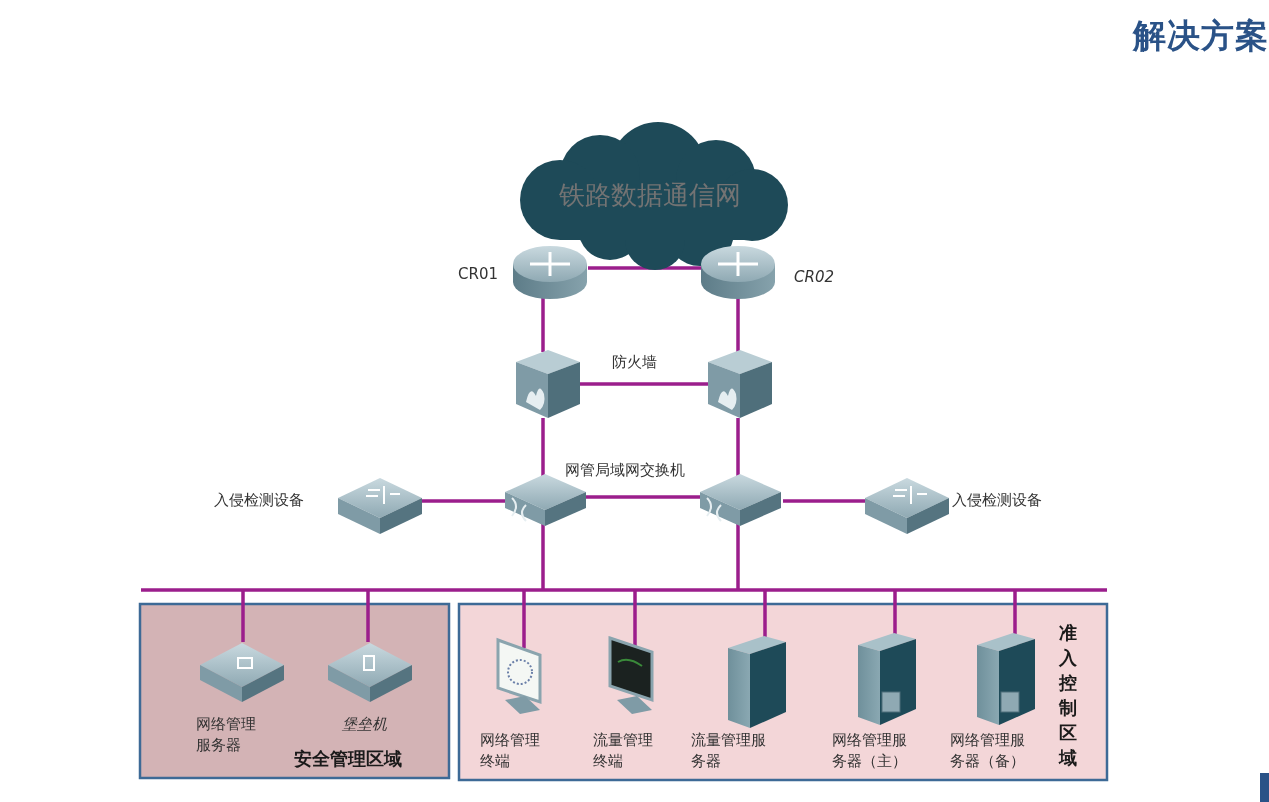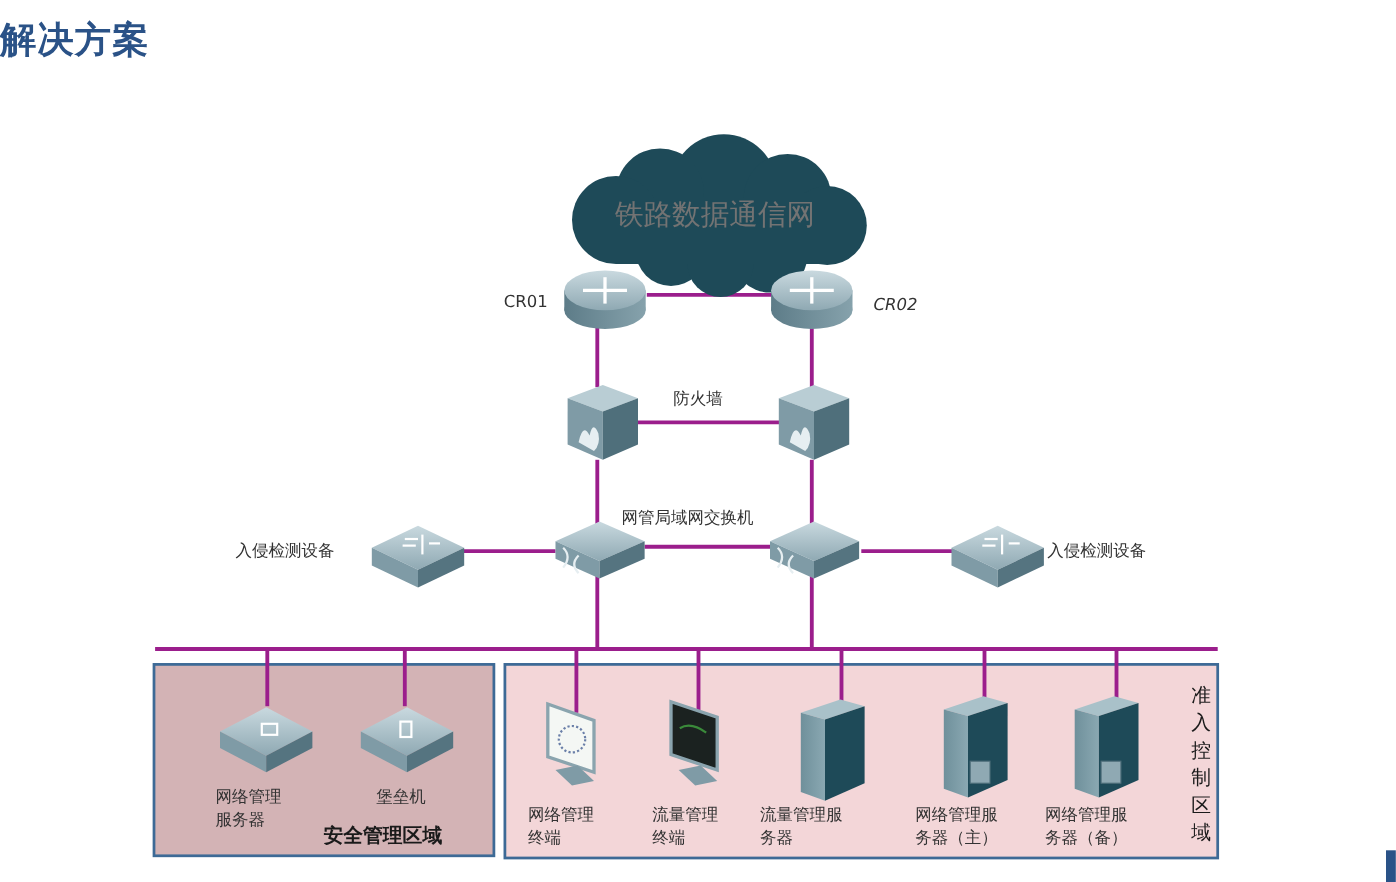--- a/index.html
+++ b/index.html
@@ -1,23 +1,23 @@
 <!DOCTYPE html>
 <html><head>
 <meta charset="utf-8">
 <style>
   html,body{margin:0;padding:0;background:#ffffff;}
   body{width:1269px;height:802px;position:relative;overflow:hidden;font-family:"DejaVu Sans","Liberation Sans",sans-serif;}
-  .title{position:absolute;left:0;top:14px;width:1269px;text-align:left;font-size:33px;font-weight:bold;color:#2a5287;letter-spacing:1px;}
+  .title{position:absolute;left:0;top:14px;width:1269px;text-align:right;font-size:33px;font-weight:bold;color:#2a5287;letter-spacing:1px;}
   svg#diagram{position:absolute;left:0;top:0;}
   .lbl{position:absolute;font-size:15px;color:#333;white-space:nowrap;}
   .lbl-ml{line-height:21px;white-space:pre-line;}
   .cloud-text{position:absolute;left:530px;top:178px;width:240px;text-align:center;font-size:26px;color:#737373;}
   .zone-title{position:absolute;font-size:18px;font-weight:bold;color:#1a1a1a;}
-  .vert{position:absolute;left:1080px;top:620px;width:24px;font-size:18px;font-weight:normal;color:#1a1a1a;line-height:25px;text-align:center;word-break:break-all;}
+  .vert{position:absolute;left:1056px;top:620px;width:24px;font-size:18px;font-weight:bold;color:#1a1a1a;line-height:25px;text-align:center;word-break:break-all;}
   .corner-bar{position:absolute;left:1260px;top:773px;width:9px;height:29px;background:#2a5287;}
 </style>
 </head>
 <body>
 
 <div class="title">解决方案</div>
 
 <svg id="diagram" width="1269" height="802" viewBox="0 0 1269 802">
   <defs>
     <linearGradient id="devTop" x1="0" y1="0" x2="0" y2="1">
@@ -186,21 +186,21 @@
 
 <div class="lbl" style="left:458px;top:265px;">CR01</div>
 <div class="lbl" style="left:794px;top:268px;font-style:italic;">CR02</div>
 <div class="lbl" style="left:612px;top:353px;">防火墙</div>
 <div class="lbl" style="left:565px;top:461px;">网管局域网交换机</div>
 <div class="lbl" style="left:214px;top:491px;">入侵检测设备</div>
 <div class="lbl" style="left:952px;top:491px;">入侵检测设备</div>
 
 <div class="lbl lbl-ml" style="left:196px;top:714px;">网络管理
 服务器</div>
-<div class="lbl lbl-ml" style="left:342px;top:714px;">堡垒机</div>
+<div class="lbl lbl-ml" style="left:342px;top:714px;font-style:italic;">堡垒机</div>
 <div class="zone-title" style="left:294px;top:747px;">安全管理区域</div>
 
 <div class="lbl lbl-ml" style="left:480px;top:730px;">网络管理
 终端</div>
 <div class="lbl lbl-ml" style="left:593px;top:730px;">流量管理
 终端</div>
 <div class="lbl lbl-ml" style="left:691px;top:730px;">流量管理服
 务器</div>
 <div class="lbl lbl-ml" style="left:832px;top:730px;">网络管理服
 务器（主）</div>

